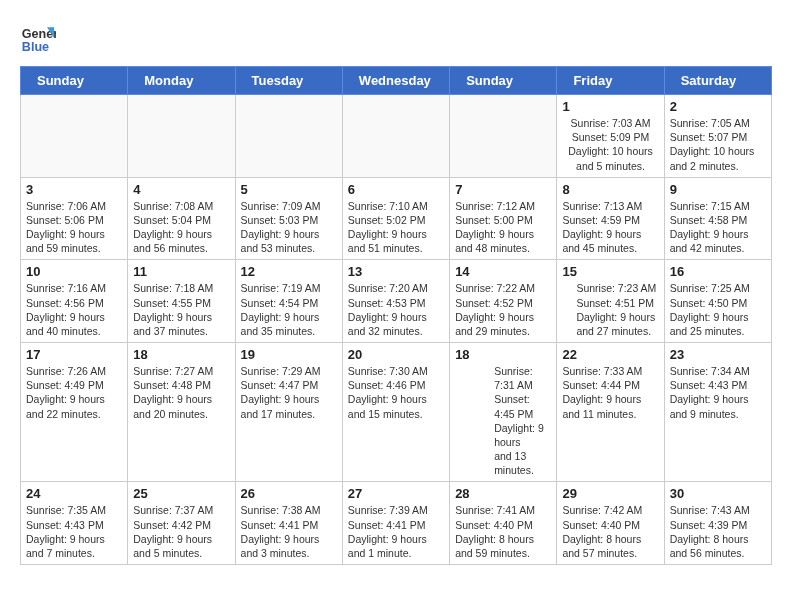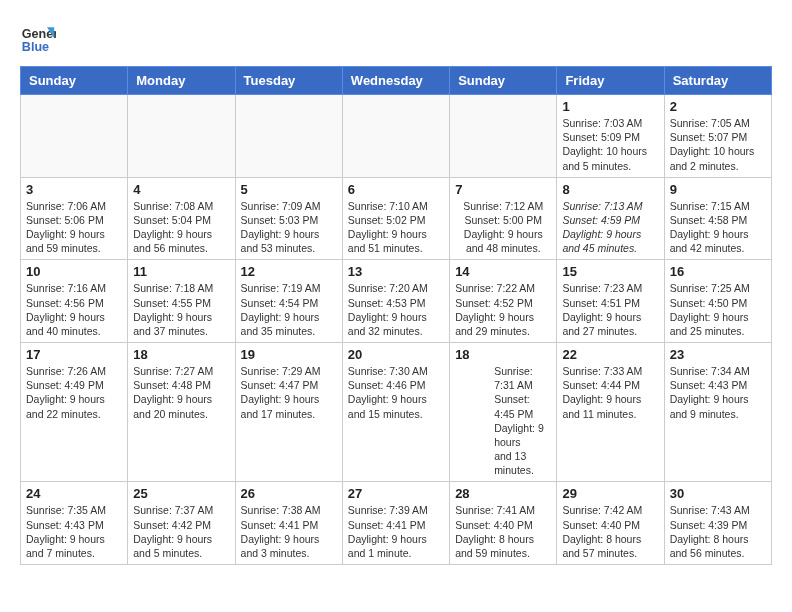--- a/index.html
+++ b/index.html
@@ -38,21 +38,21 @@
       color: #555;
     }
     .calendar-table {
       width: 100%;
       border-collapse: collapse;
       table-layout: fixed;
     }
     .calendar-table th {
       background-color: #3a6bc4;
       color: #fff;
-      padding: 6px 8px;
+      padding: 6px 16px;
       font-size: 13px;
       font-weight: bold;
       text-align: left;
       border: 1px solid #5a8be4;
     }
     .calendar-table td {
       border: 1px solid #ccc;
       vertical-align: top;
       padding: 4px 5px;
       height: 80px;
@@ -107,21 +107,21 @@
   </thead>
   <tbody id="calendar-body">
   <tr>
         <td class="empty"></td>
         <td class="empty"></td>
         <td class="empty"></td>
         <td class="empty"></td>
         <td class="empty"></td>
         <td>
           <span class="day-number">1</span>
-          <div class="day-detail" style="white-space: pre-line;">Sunrise: 7:03 AM
+          <div class="day-detail" style="white-space: pre-line; text-align: center;">Sunrise: 7:03 AM
 Sunset: 5:09 PM
 Daylight: 10 hours
 and 5 minutes.</div>
         </td>
         <td>
           <span class="day-number">2</span>
           <div class="day-detail" style="white-space: pre-line;">Sunrise: 7:05 AM
 Sunset: 5:07 PM
 Daylight: 10 hours
 and 2 minutes.</div>
@@ -151,28 +151,28 @@
         </td>
         <td>
           <span class="day-number">6</span>
           <div class="day-detail" style="white-space: pre-line;">Sunrise: 7:10 AM
 Sunset: 5:02 PM
 Daylight: 9 hours
 and 51 minutes.</div>
         </td>
         <td>
           <span class="day-number">7</span>
-          <div class="day-detail" style="white-space: pre-line; text-align: center;">Sunrise: 7:12 AM
+          <div class="day-detail" style="white-space: pre-line;">Sunrise: 7:12 AM
 Sunset: 5:00 PM
 Daylight: 9 hours
 and 48 minutes.</div>
         </td>
         <td>
           <span class="day-number">8</span>
-          <div class="day-detail" style="white-space: pre-line; font-style: italic;">Sunrise: 7:13 AM
+          <div class="day-detail" style="white-space: pre-line;">Sunrise: 7:13 AM
 Sunset: 4:59 PM
 Daylight: 9 hours
 and 45 minutes.</div>
         </td>
         <td>
           <span class="day-number">9</span>
           <div class="day-detail" style="white-space: pre-line;">Sunrise: 7:15 AM
 Sunset: 4:58 PM
 Daylight: 9 hours
 and 42 minutes.</div>
@@ -209,21 +209,21 @@
         </td>
         <td>
           <span class="day-number">14</span>
           <div class="day-detail" style="white-space: pre-line;">Sunrise: 7:22 AM
 Sunset: 4:52 PM
 Daylight: 9 hours
 and 29 minutes.</div>
         </td>
         <td>
           <span class="day-number">15</span>
-          <div class="day-detail" style="white-space: pre-line;">Sunrise: 7:23 AM
+          <div class="day-detail" style="white-space: pre-line; margin-left: 14px;">Sunrise: 7:23 AM
 Sunset: 4:51 PM
 Daylight: 9 hours
 and 27 minutes.</div>
         </td>
         <td>
           <span class="day-number">16</span>
           <div class="day-detail" style="white-space: pre-line;">Sunrise: 7:25 AM
 Sunset: 4:50 PM
 Daylight: 9 hours
 and 25 minutes.</div>

